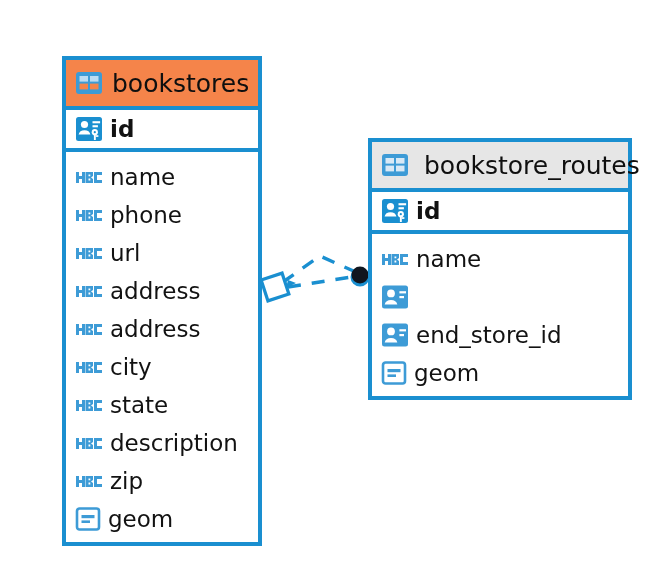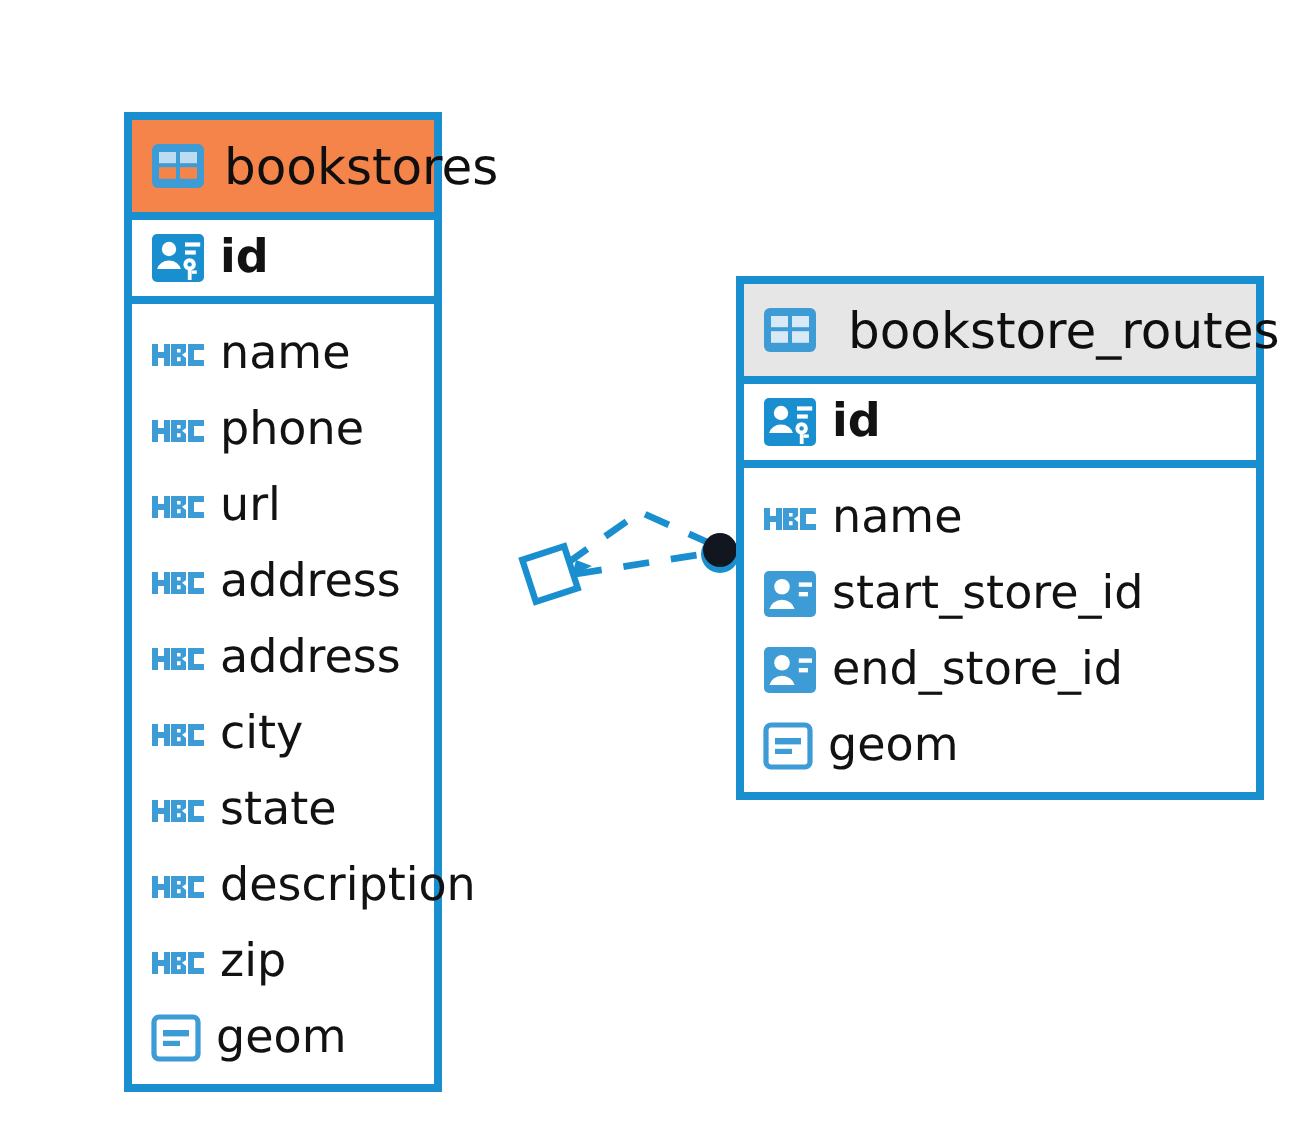--- a/index.html
+++ b/index.html
@@ -12,21 +12,21 @@
     font-family: "DejaVu Sans", "Liberation Sans", sans-serif;
   }
   .canvas { position: absolute; inset: 0; }
 
   .entity {
     position: absolute;
     background: #ffffff;
     border: 4px solid var(--edge, #1a8fd0);
     box-sizing: border-box;
   }
-  #entity-bookstores { left: 62px; top: 56px; width: 159px; height: 490px; }
+  #entity-bookstores { left: 62px; top: 56px; width: 200px; height: 490px; }
   #entity-bookstore-routes { left: 368px; top: 138px; width: 264px; height: 262px; }
 
   .entity-header {
     display: flex; align-items: center;
     gap: 9px;
     padding: 5px 9px;
     box-sizing: border-box;
     height: 46px;
   }
   .hdr-orange { background: #f5844a; }
@@ -285,21 +285,20 @@
       <div class="field-row">
         <span class="icon">
           <svg width="28" height="26" viewBox="0 0 28 26">
             <rect x="1" y="1.5" width="26" height="23" rx="2.5" fill="#3d9bd6"></rect>
             <circle cx="10" cy="9.4" r="3.9" fill="#ffffff"></circle>
             <path d="M 3.7 20.5 a 6.4 5.6 0 0 1 12.6 0 z" fill="#ffffff"></path>
             <rect x="18.4" y="7.2" width="6.6" height="2.2" fill="#ffffff"></rect>
             <rect x="18.4" y="12" width="4.6" height="2.2" fill="#ffffff"></rect>
           </svg>
         </span>
-        <span class="field-label">start_store_id</span>
       </div>
 
       <div class="field-row">
         <span class="icon">
           <svg width="28" height="26" viewBox="0 0 28 26">
             <rect x="1" y="1.5" width="26" height="23" rx="2.5" fill="#3d9bd6"></rect>
             <circle cx="10" cy="9.4" r="3.9" fill="#ffffff"></circle>
             <path d="M 3.7 20.5 a 6.4 5.6 0 0 1 12.6 0 z" fill="#ffffff"></path>
             <rect x="18.4" y="7.2" width="6.6" height="2.2" fill="#ffffff"></rect>
             <rect x="18.4" y="12" width="4.6" height="2.2" fill="#ffffff"></rect>

